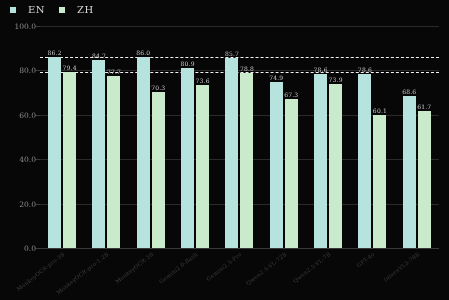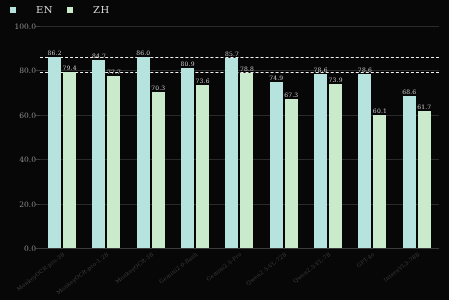--- a/index.html
+++ b/index.html
@@ -3,21 +3,21 @@
 <meta charset="utf-8">
 <style>
   html,body{margin:0;padding:0;background:#050505;}
   body{width:449px;height:300px;overflow:hidden;
        font-family:"DejaVu Serif","Liberation Serif",serif;}
   #chart-root{position:relative;width:449px;height:300px;background:#070707;}
 
   
   #legend{position:absolute;left:10px;top:3px;height:13px;display:flex;
           align-items:center;gap:14px;}
-  .legend-item{display:flex;align-items:center;gap:20px;}
+  .legend-item{display:flex;align-items:center;gap:12px;}
   .legend-swatch{width:6px;height:6px;display:block;}
   .legend-label{font-size:10px;color:#d8d8d8;letter-spacing:.5px;
                 font-family:"DejaVu Serif","Liberation Serif",serif;}
 
   
   #plot{position:absolute;left:40px;top:26px;width:399px;height:222px;}
   .gridline{position:absolute;left:0;width:100%;height:1px;background:#2a2a2a;}
   .tick-label{position:absolute;right:403px;width:40px;text-align:right;
               font-size:7.5px;color:#8e8e8e;transform:translateY(-4px);
               white-space:nowrap;}

